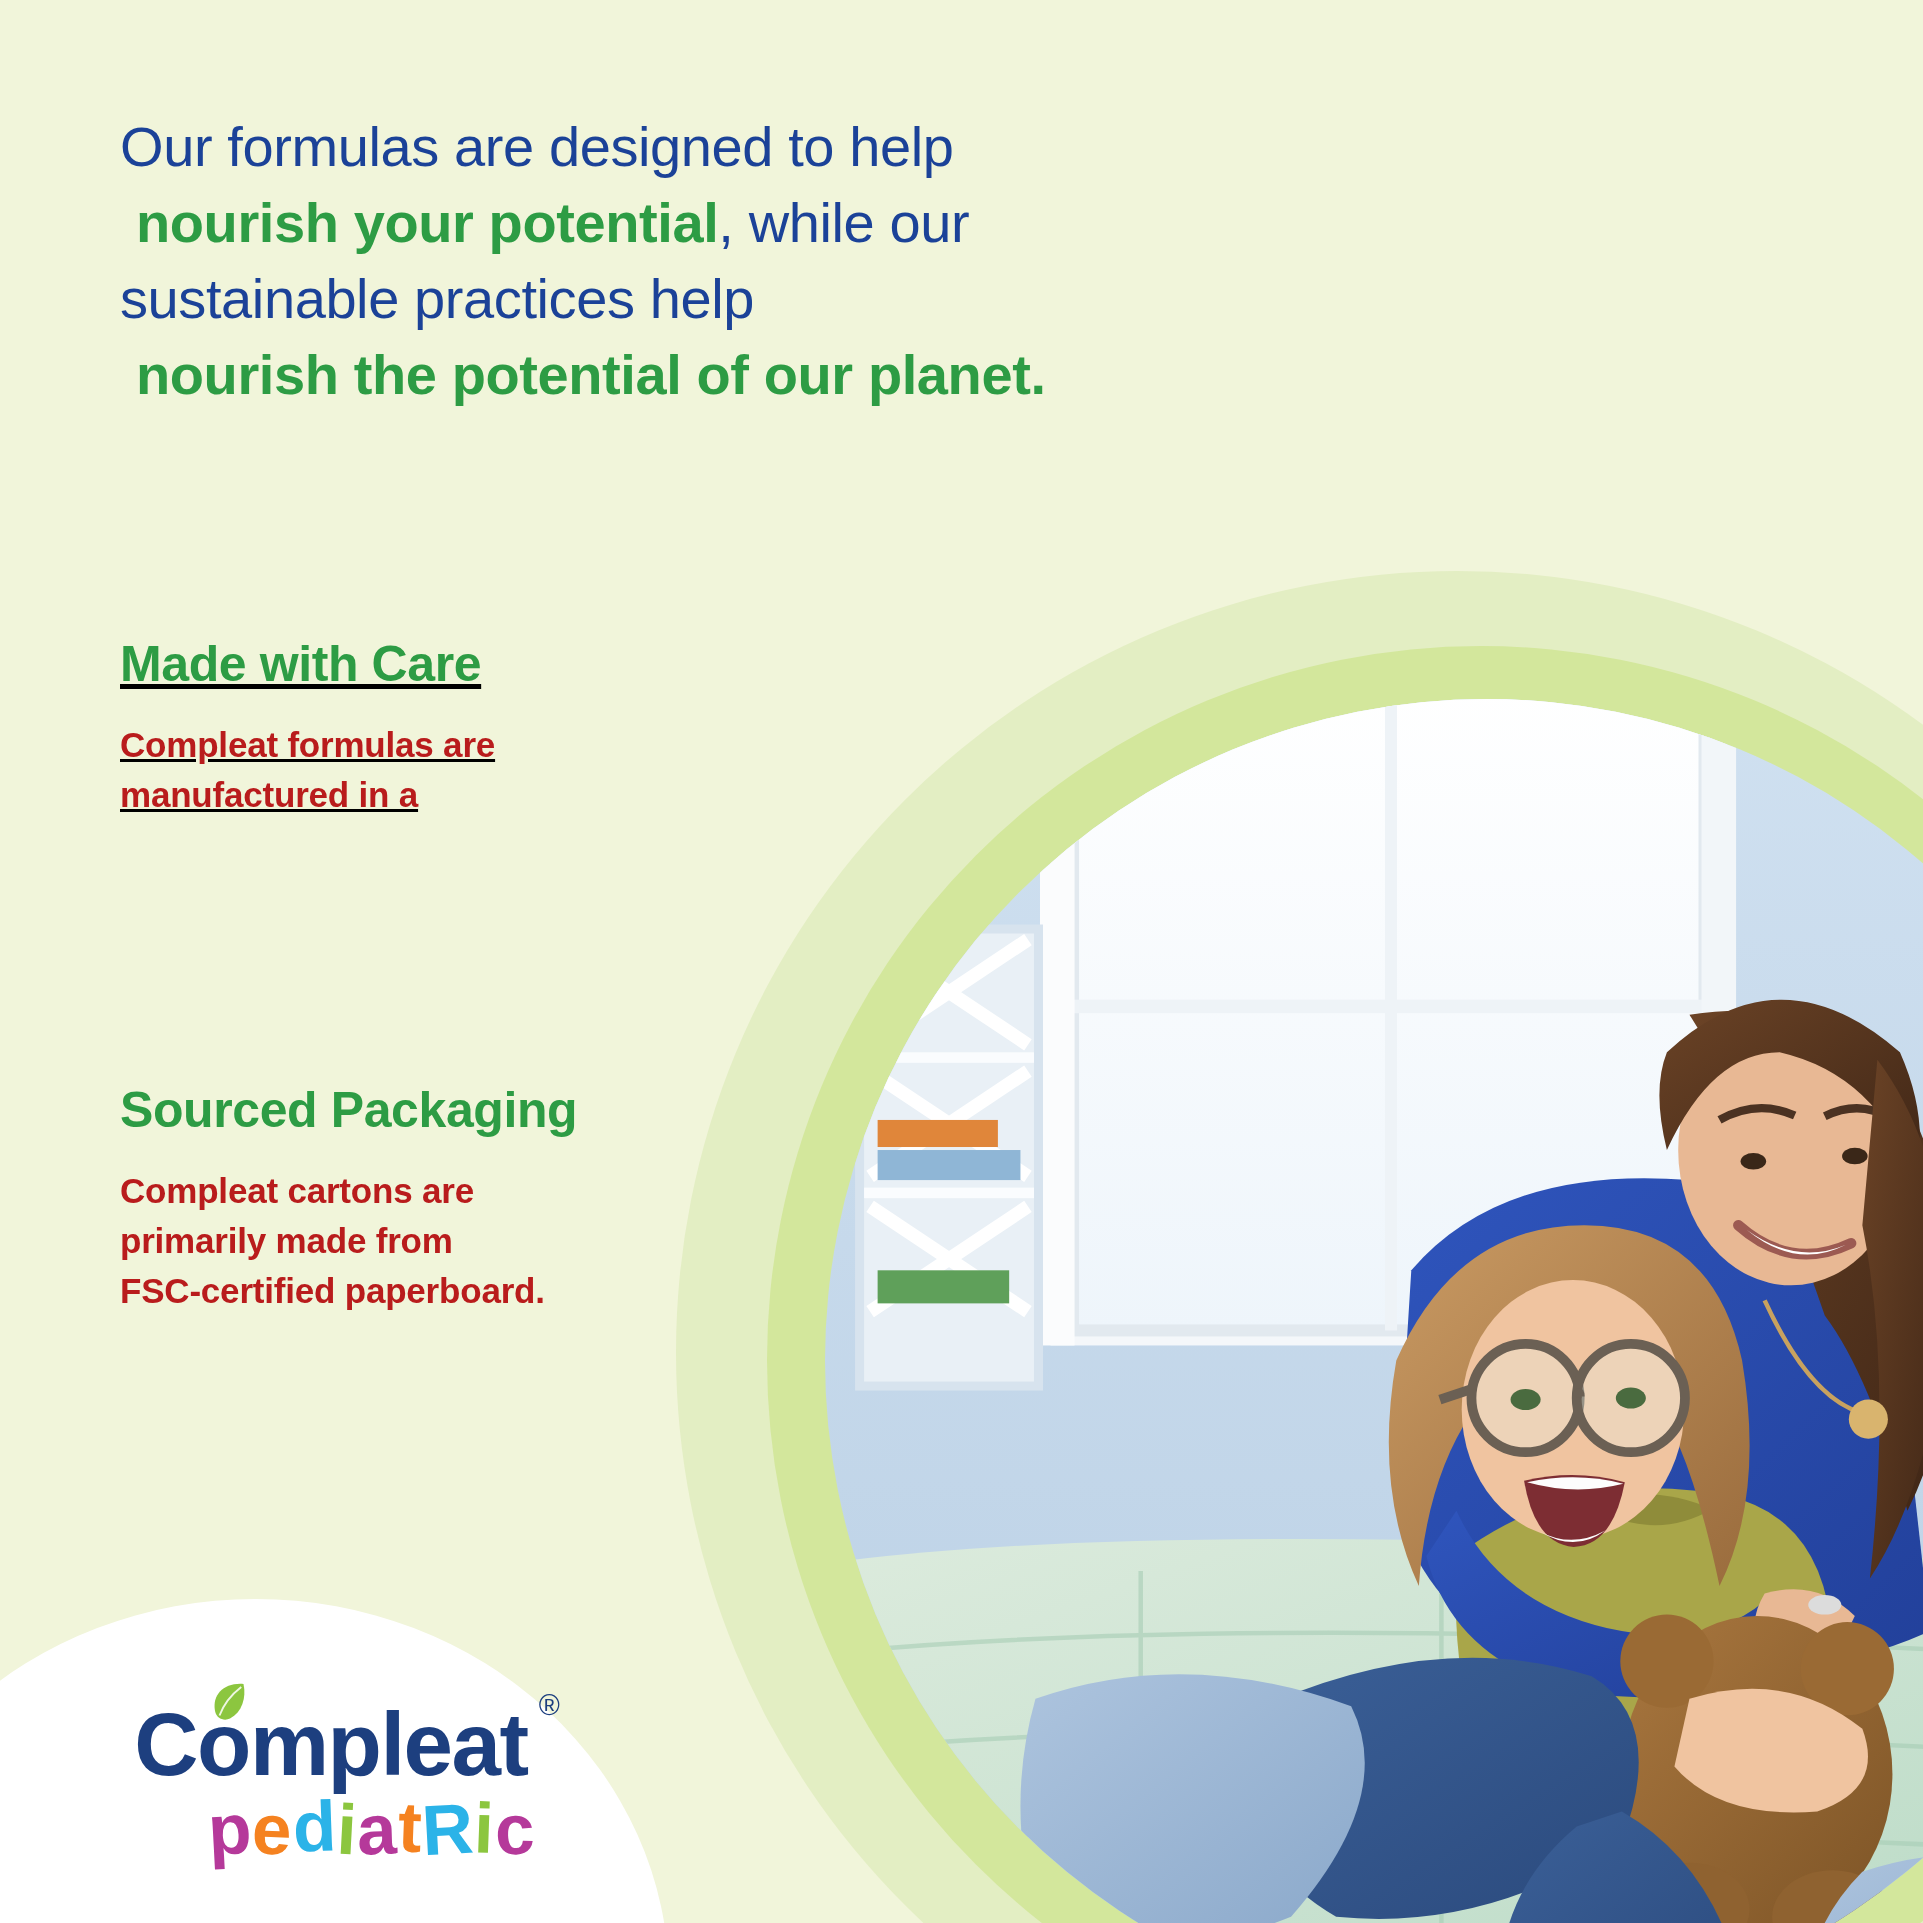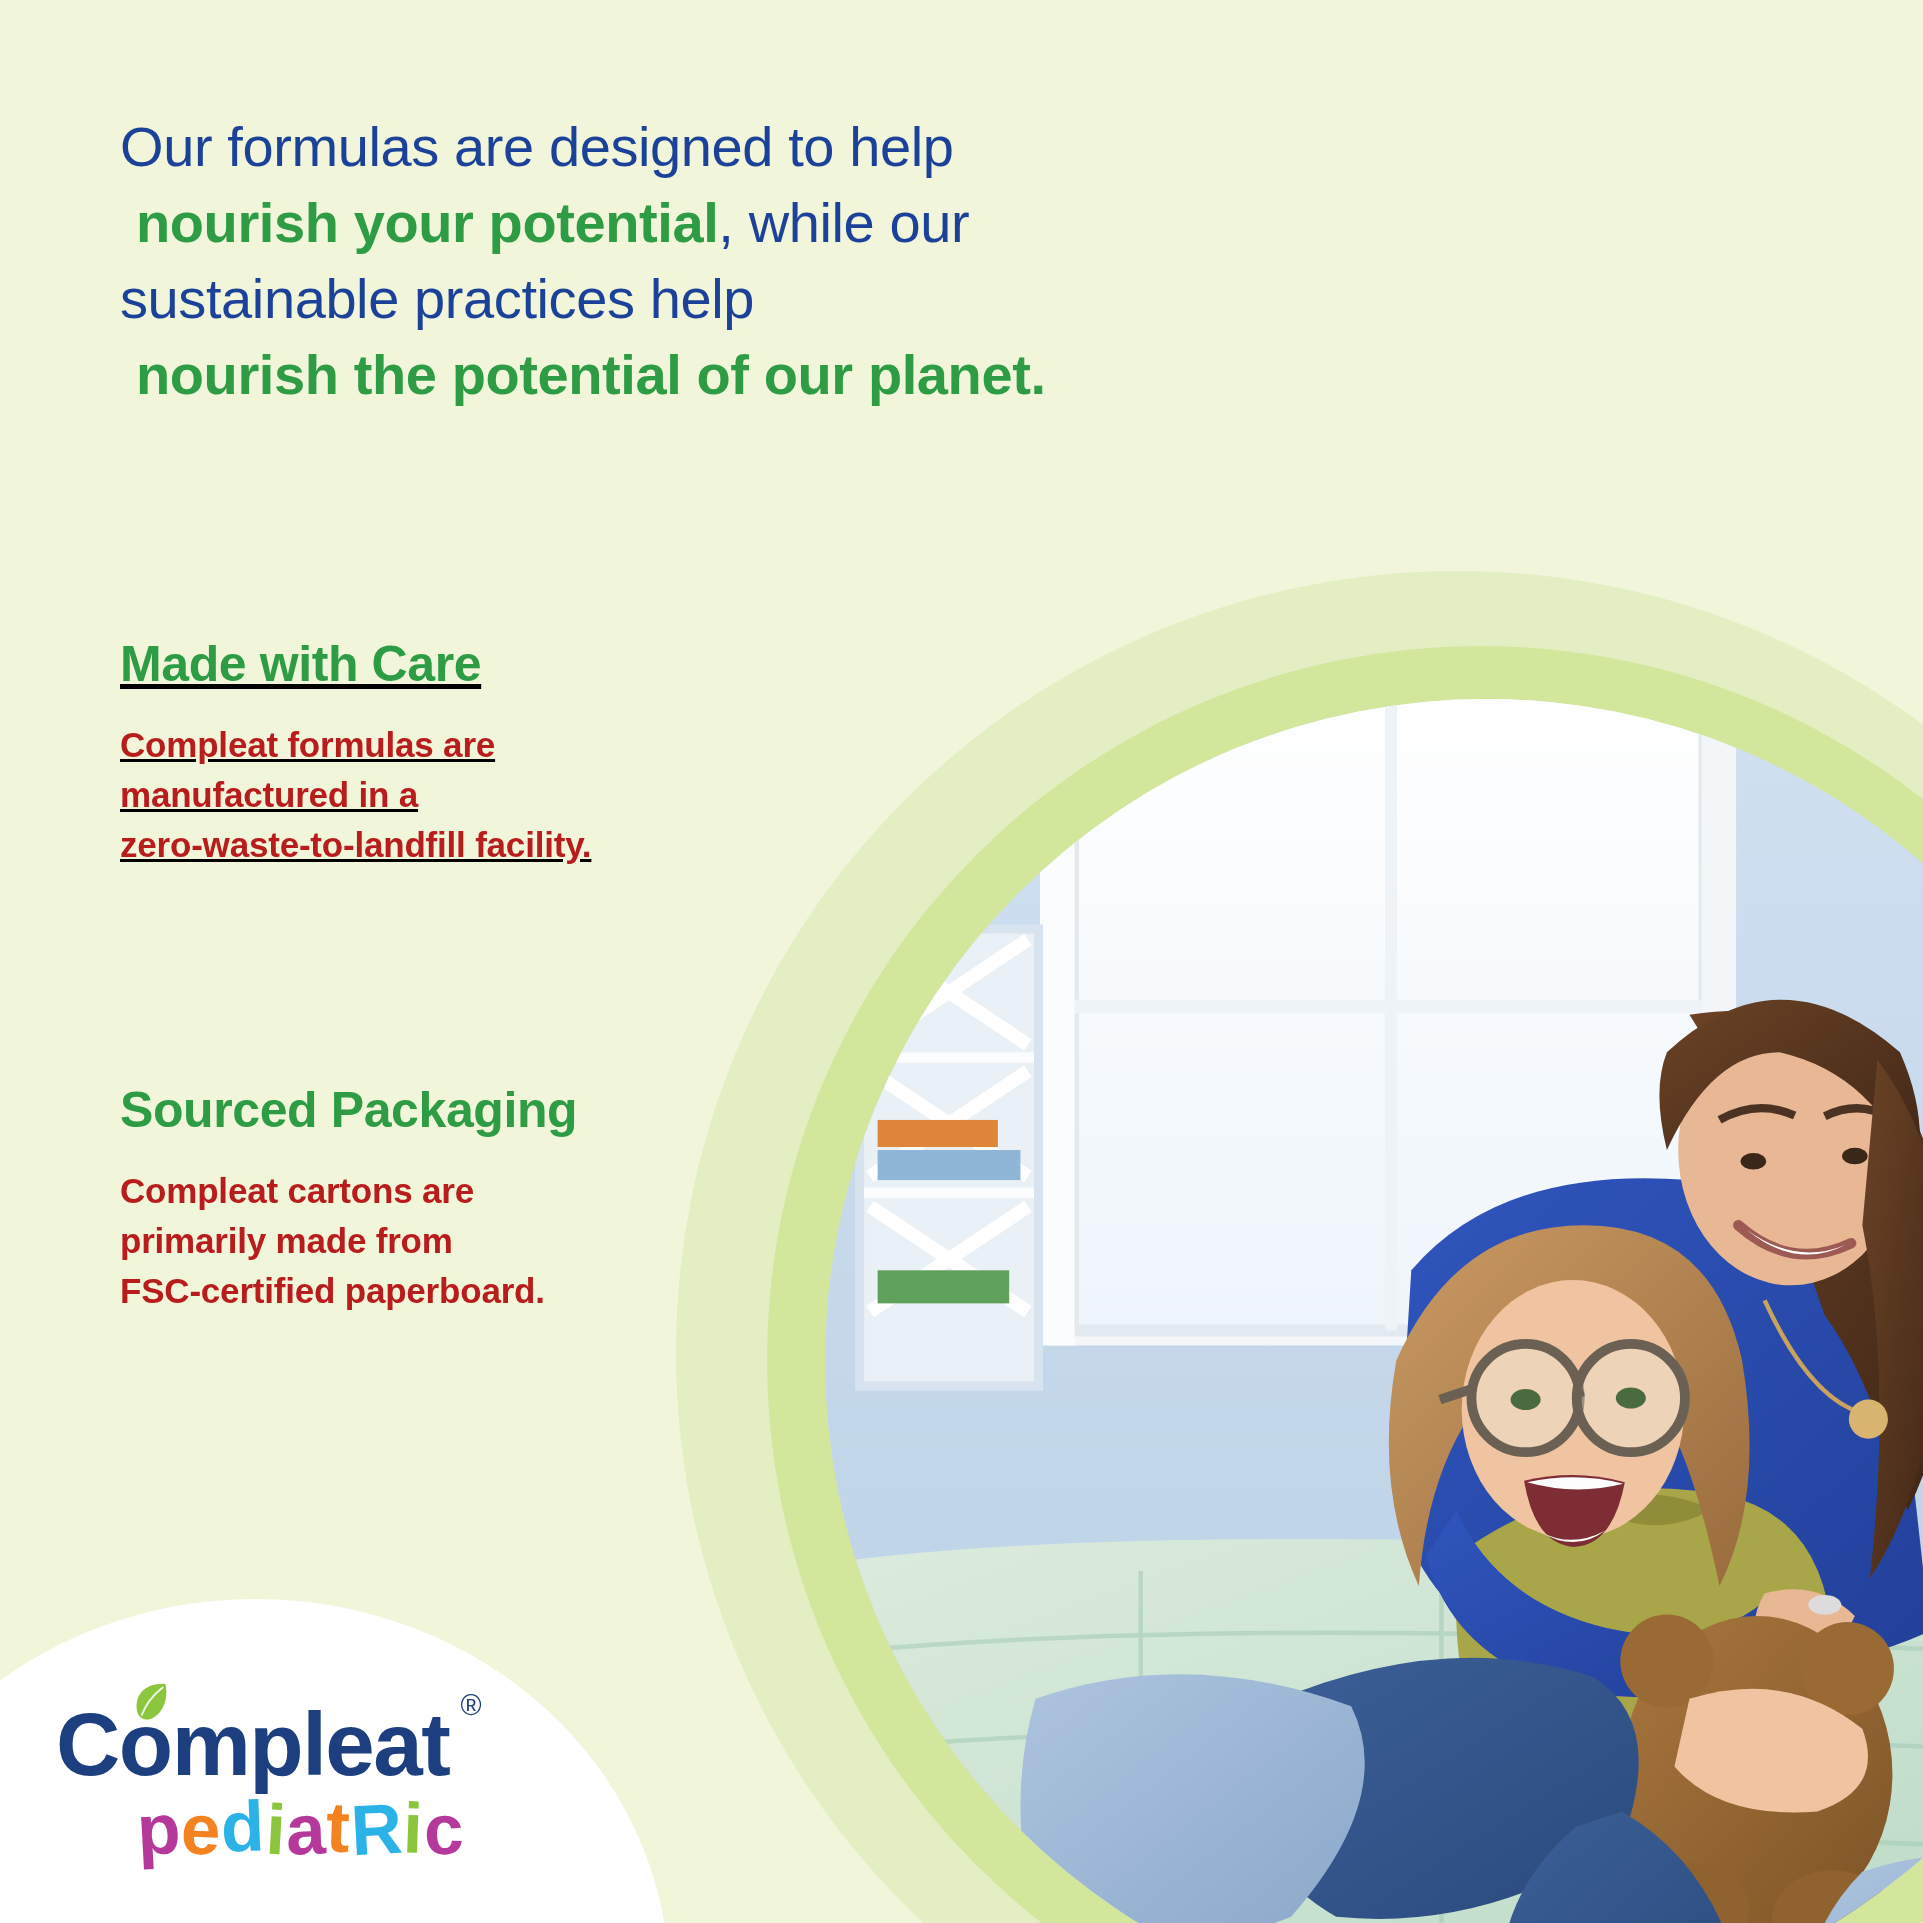--- a/index.html
+++ b/index.html
@@ -75,23 +75,23 @@
   
   #logo-plate {
     position:absolute;
     left:-158px; top:1599px;
     width:827px; height:616px;
     background:#ffffff;
     border-radius:50% 50% 0 0 / 62% 62% 0 0;
   }
   #logo {
     position:absolute;
-    left:56px; top:1700px;
+    left:68px; top:1700px;
     width:526px;
-    text-align:left;
+    text-align:center;
   }
   #logo-wordmark {
     position:relative;
     display:inline-block;
     font-size:89px;
     font-weight:700;
     color:#1d3f7f;
     letter-spacing:-1.5px;
     line-height:1;
     white-space:nowrap;
@@ -288,21 +288,20 @@
   <span class="accent">nourish your potential</span><span>, while our</span><br>
   <span>sustainable practices help</span><br>
   <span class="accent">nourish the potential of our planet.</span>
 </h1>
 
 <section class="feature" id="feature-care">
   <h2 class="feature-title">Made with Care</h2>
   <p class="feature-body">
     <span>Compleat formulas are</span><br>
     <span>manufactured in a</span><br>
-    <span>zero-waste-to-landfill facility.</span>
   </p>
 </section>
 
 <section class="feature" id="feature-pack">
   <h2 class="feature-title">
     <br>
     <span>Sourced Packaging</span>
   </h2>
   <p class="feature-body">
     <span>Compleat cartons are</span><br>

